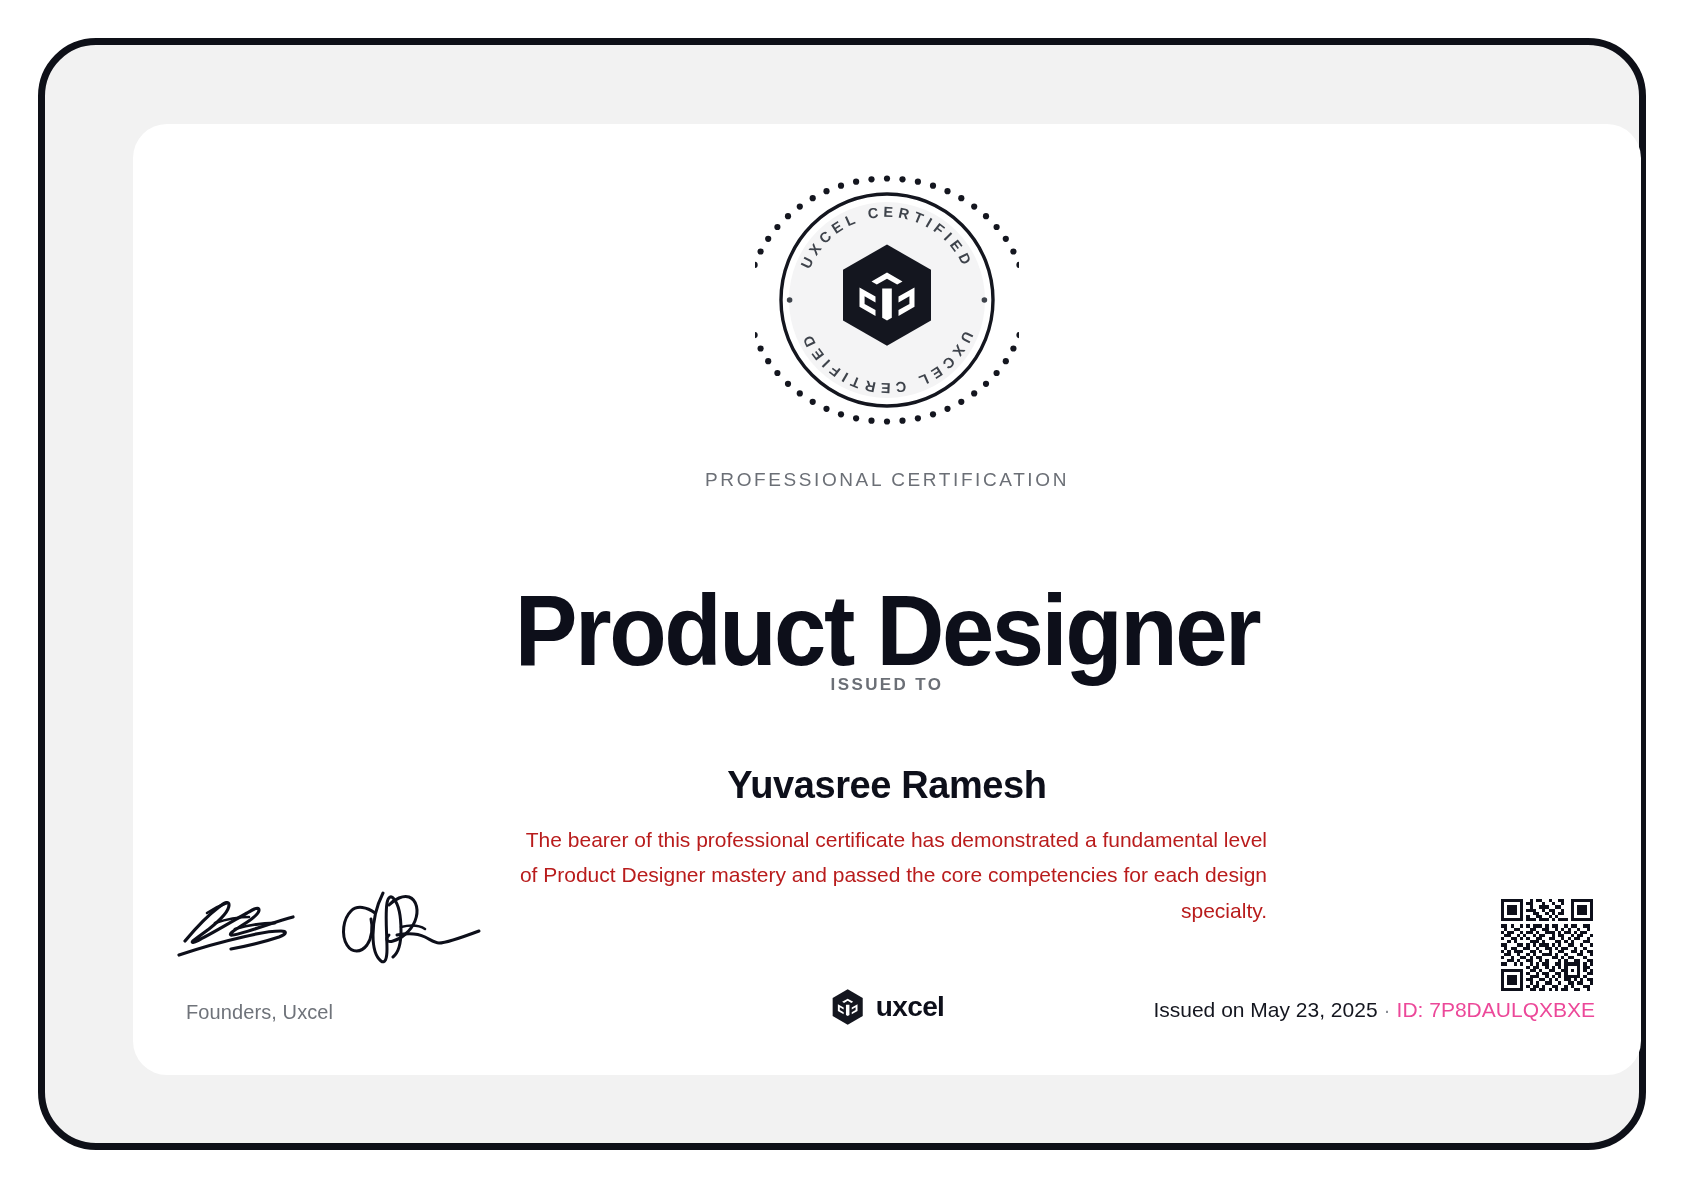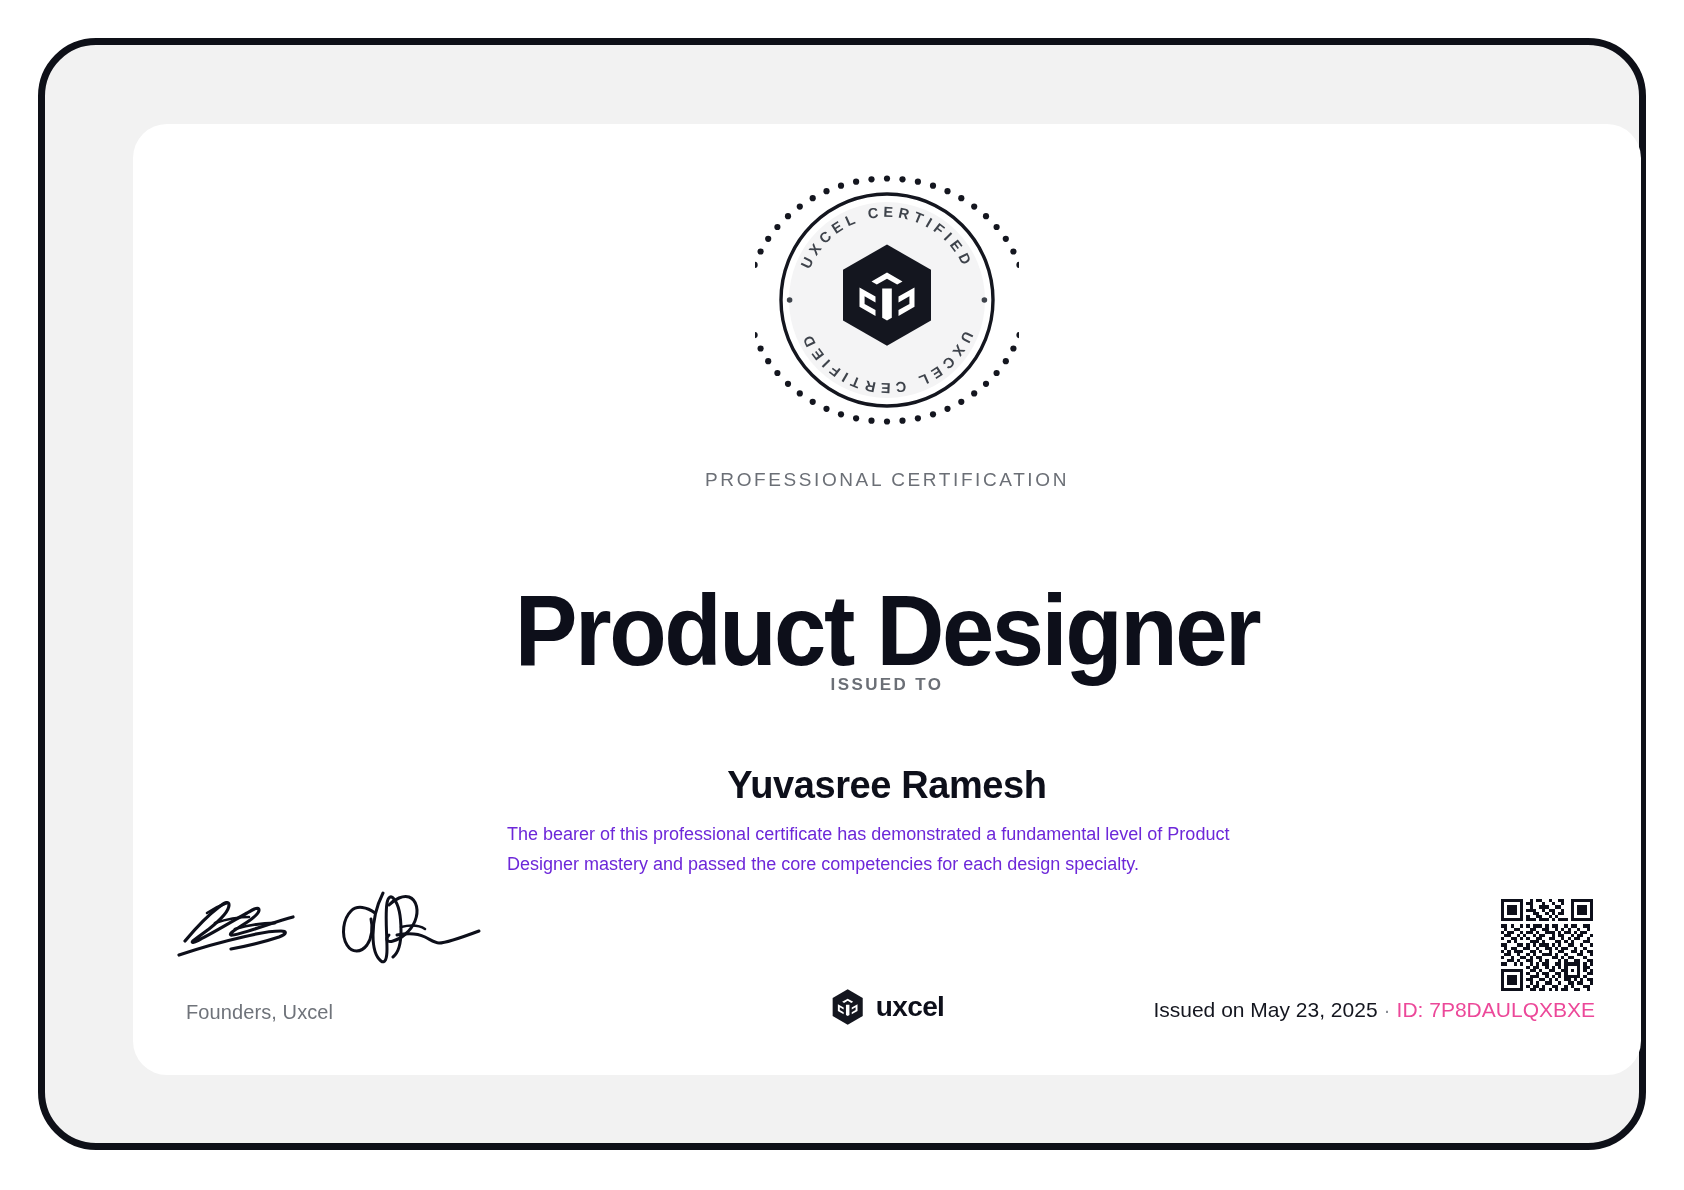--- a/index.html
+++ b/index.html
@@ -95,24 +95,24 @@
     letter-spacing: -0.4px;
     color: #0d0f1a;
     margin-top: 48px;
   }
   .blurb {
     position: absolute;
     left: 50%;
     transform: translateX(-50%);
     top: 677px;
     width: 760px;
-    text-align: left;
-    font-size: 18px;
+    text-align: right;
+    font-size: 21px;
     line-height: 1.68;
-    color: #6d28d9;
+    color: #b91c1c;
   }
 
   
   .sig-block {
     position: absolute;
     left: 38px;
     top: 765px;
     width: 330px;
   }
   .sig-row {

